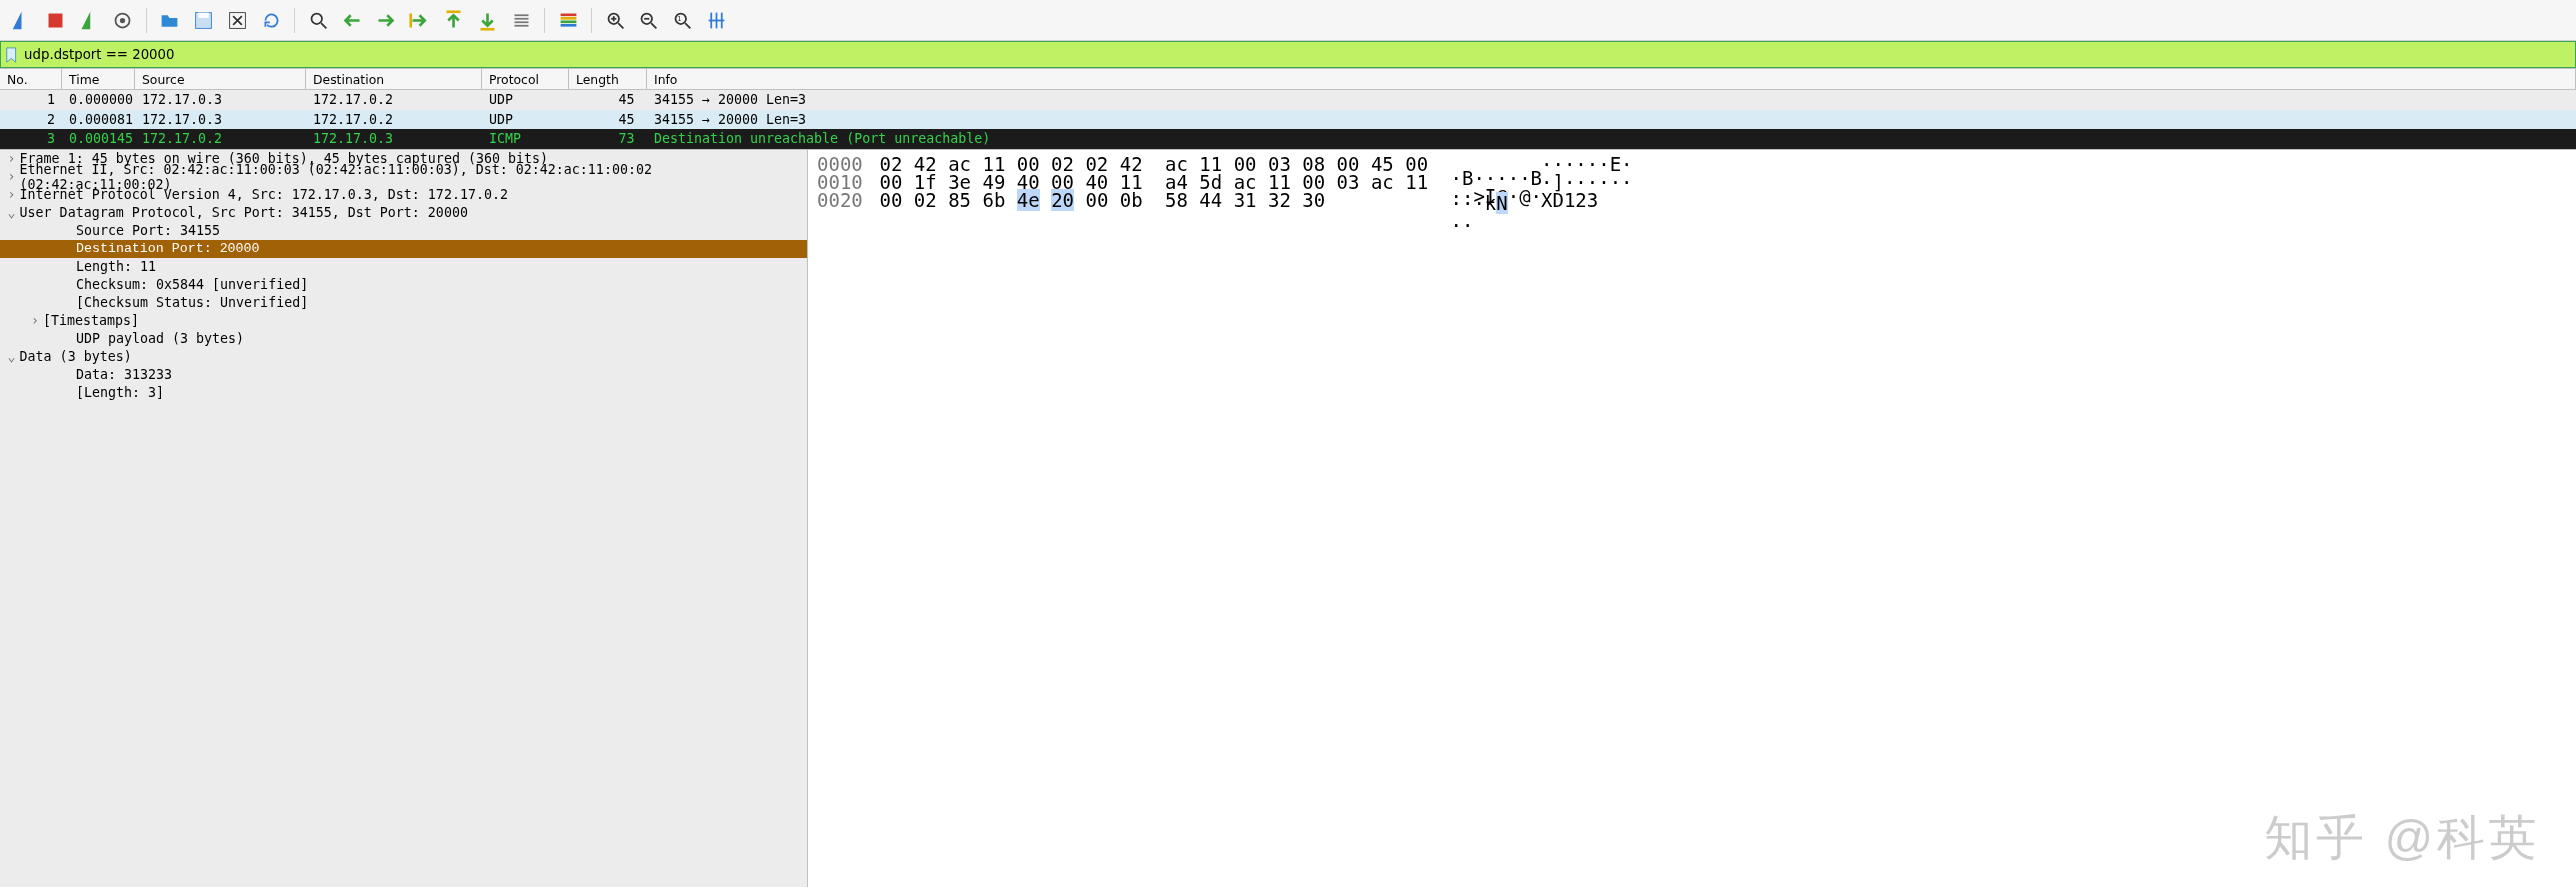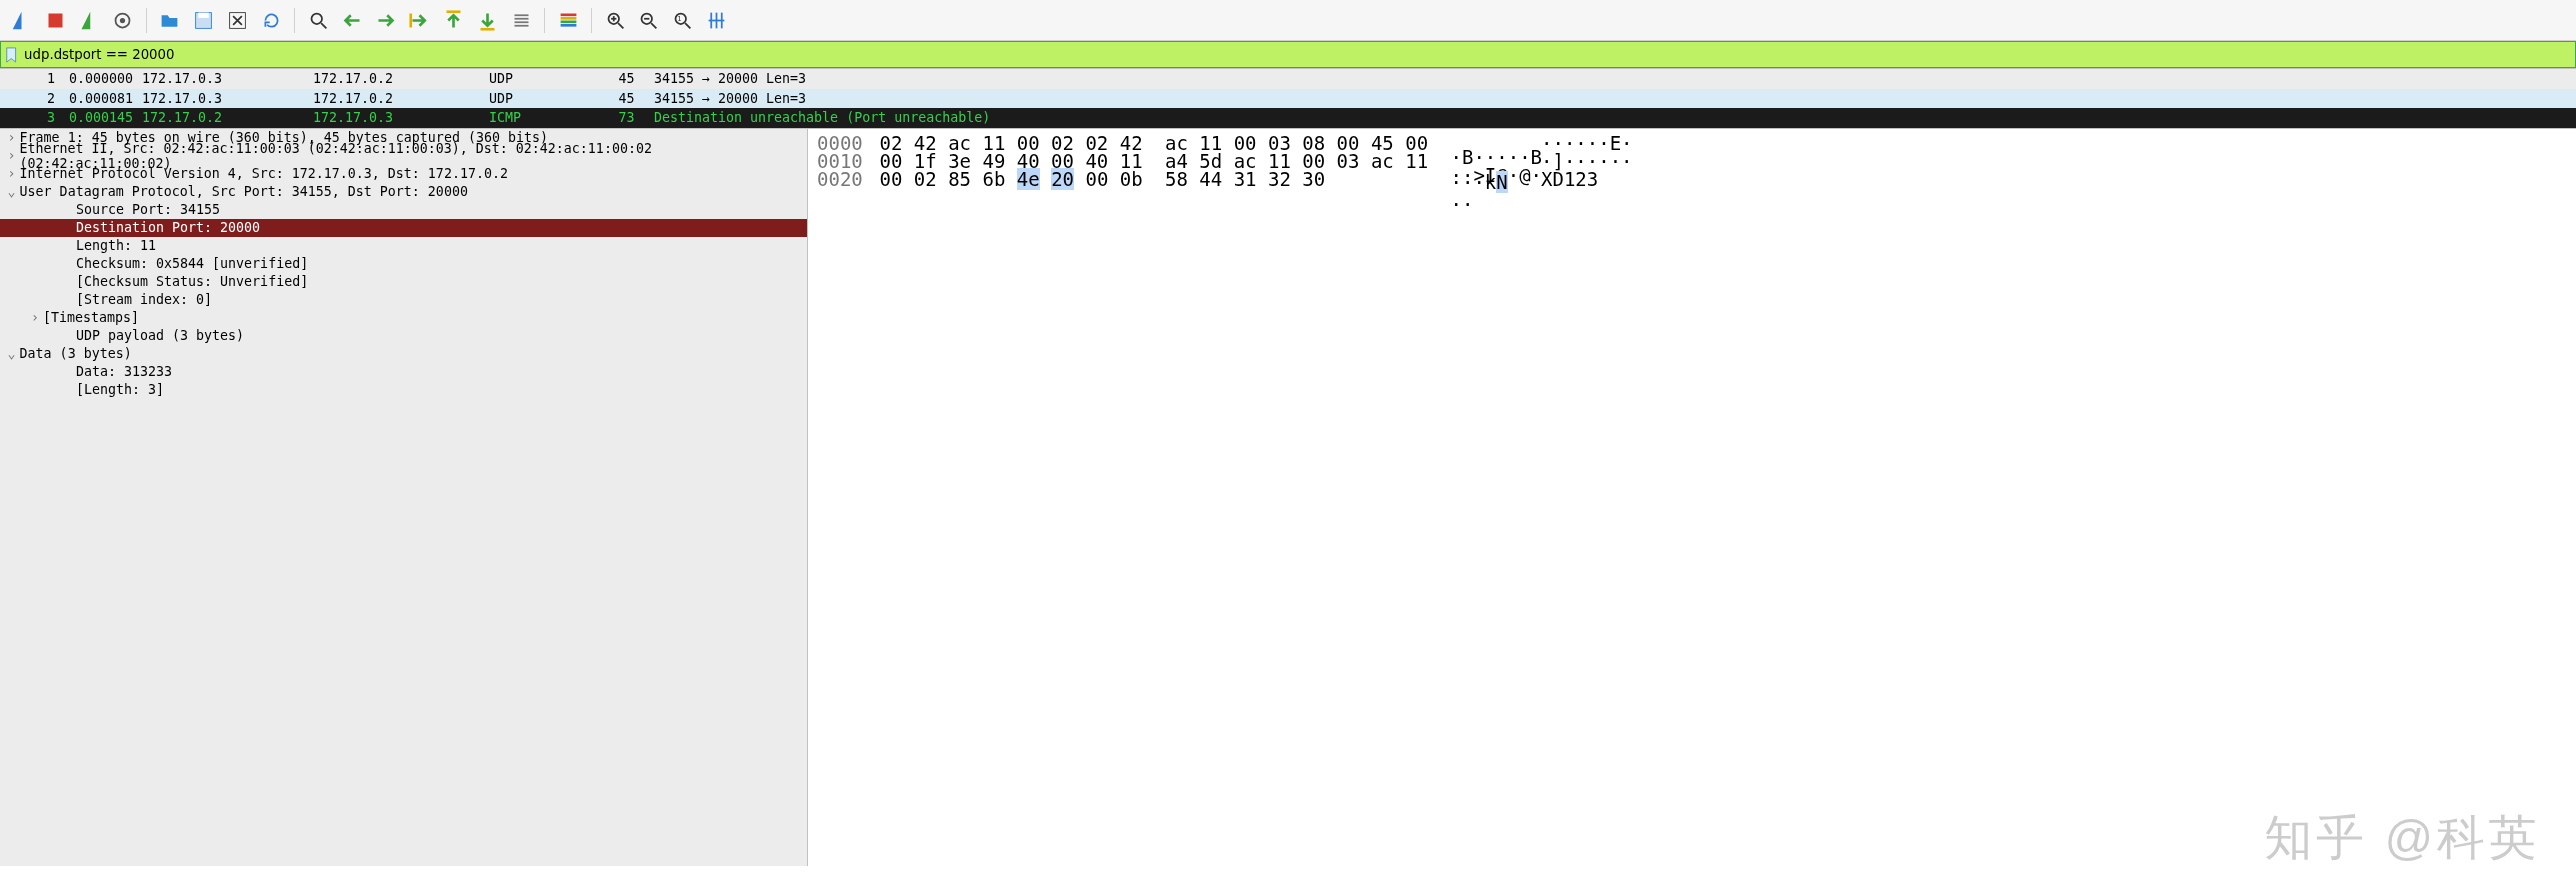--- a/index.html
+++ b/index.html
@@ -29,21 +29,21 @@
   .c-len  { width: 78px; text-align: right; padding-right: 12.4px !important; }
   .c-info { flex: 1; }
   
   .panes { display: flex; flex: 1; height: calc(888px - 41px - 27px - 21px - 59px - 1.8px); border-top: 0.9px solid #c0c0c0; }
   .pane-tree { width: 808px; border-right: 0.9px solid #c0c0c0; background: #ececec; overflow: hidden; font-size: 13.3px; }
   .pane-hex  { flex: 1; background: #fff; padding: 5.3px 9px; font-size: 19px; }
   .tree-line { height: 18px; display: flex; align-items: center; padding-left: 3.6px; }
   .tree-line .tw { width: 16px; text-align: center; color: #707070; }
   .tree-line.indent1 { padding-left: 27px; }
   .tree-line.indent2 { padding-left: 60px; }
-  .tree-line.sel { background: #7f1d1d; color: #fff; }
+  .tree-line.sel { background: #a16207; color: #fff; font-family: Liberation Mono, monospace; }
   .hex-row { display: flex; gap: 19.5px; height: 18px; align-items: center; }
   .hex-off { color: #777; width: 43px; }
   .hex-b1 { width: 266px; }
   .hex-b2 { width: 266px; }
   .hex-asc { width: 71px; margin-top: 28px; }
   .hex-asc2 { width: 71px; }
   .hex-hi { background: #bcd7f7; }
   .watermark { position: absolute; right: 36px; bottom: 18px; font-size: 48px; color: rgba(120,120,120,0.38); font-family: "PingFang SC","Microsoft YaHei",sans-serif; letter-spacing: 3.6px; pointer-events:none;}
 </style>
 </head>
@@ -183,20 +183,29 @@
 <div class="filterbar">
   <div class="bm">
       <svg width="12.4" height="16" viewBox="0 0 14 18">
         <path d="M2 1h10v16l-5-4-5 4z" fill="#d9eef7" stroke="#4a90b8"></path>
       </svg>
     </div>
   <input type="text" value="udp.dstport == 20000" style="">
 </div>
 
 <div class="plist">
+  <div class="plist-header">
+    <div class="col c-no">No.</div>
+    <div class="col c-time">Time</div>
+    <div class="col c-src">Source</div>
+    <div class="col c-dst">Destination</div>
+    <div class="col c-prot">Protocol</div>
+    <div class="col c-len">Length</div>
+    <div class="col c-info">Info</div>
+  </div>
   <div class="plist-rows mono" id="plist-rows">
       <div class="plist-row" style="background: rgb(236, 236, 236); color: rgb(0, 0, 0);">
         <div class="col c-no">1</div>
         <div class="col c-time">0.000000</div>
         <div class="col c-src">172.17.0.3</div>
         <div class="col c-dst">172.17.0.2</div>
         <div class="col c-prot">UDP</div>
         <div class="col c-len">45</div>
         <div class="col c-info">34155 → 20000 Len=3</div>
       </div>
@@ -252,24 +261,20 @@
         <span>Length: 11</span>
       </div>
       <div class="tree-line indent2">
         <span class="tw"></span>
         <span>Checksum: 0x5844 [unverified]</span>
       </div>
       <div class="tree-line indent2">
         <span class="tw"></span>
         <span>[Checksum Status: Unverified]</span>
       </div>
-      <div class="tree-line indent2">
-        <span class="tw"></span>
-        <span>[Stream index: 0]</span>
-      </div>
       <div class="tree-line indent1">
         <span class="tw">›</span>
         <span>[Timestamps]</span>
       </div>
       <div class="tree-line indent2">
         <span class="tw"></span>
         <span>UDP payload (3 bytes)</span>
       </div>
       <div class="tree-line">
         <span class="tw">⌄</span>

